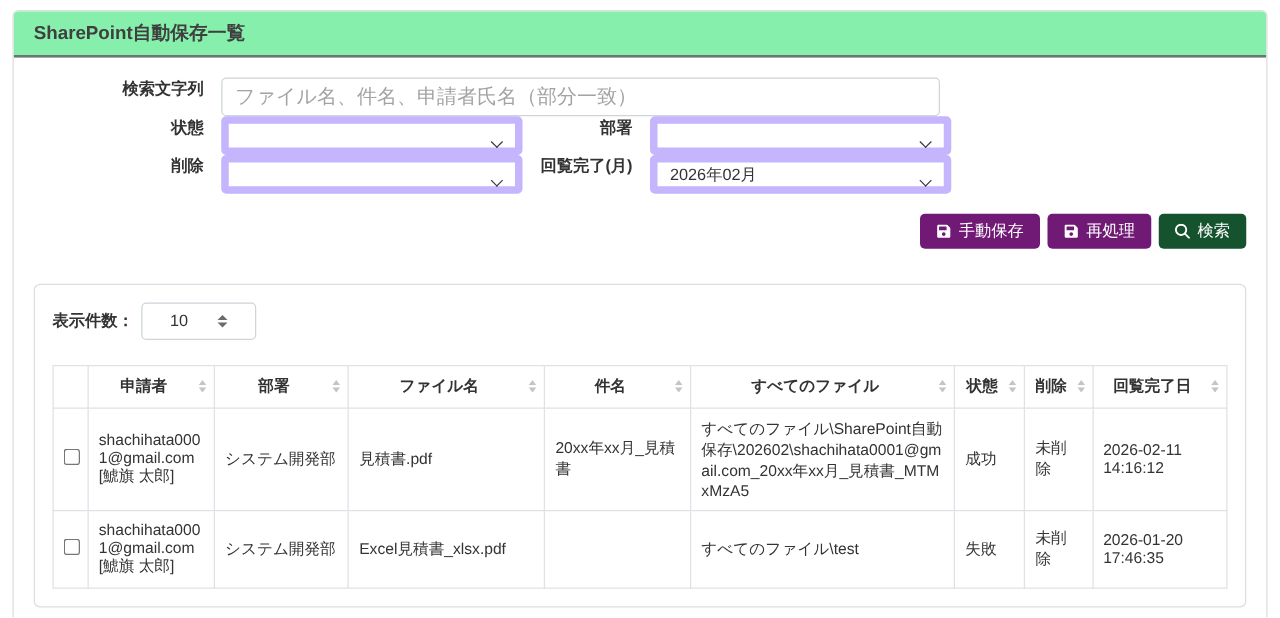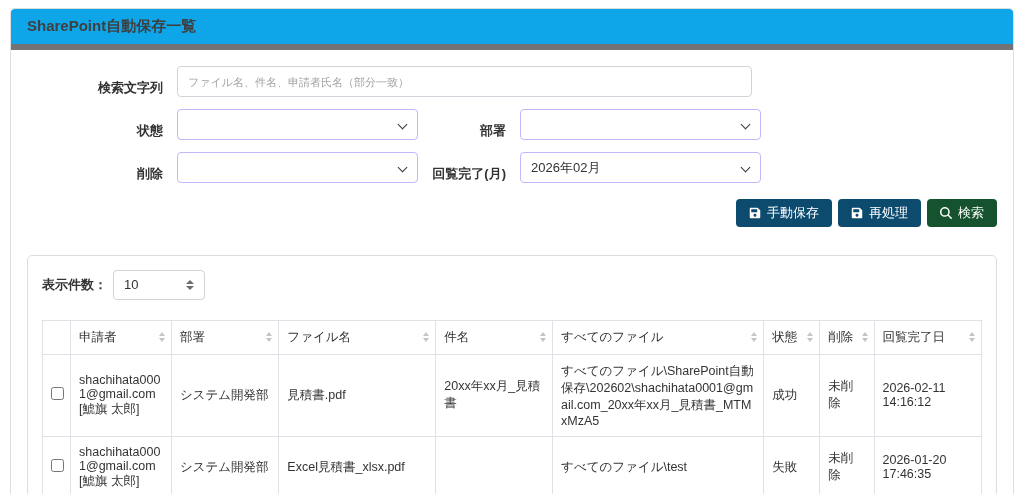--- a/index.html
+++ b/index.html
@@ -11,56 +11,56 @@
   }
   .outer-card {
     margin: 8px 10px;
     min-height: 477px;
     background: #fff;
     border: 1px solid #ddd;
     border-radius: 5px;
     overflow: hidden;
   }
   .card-header {
-    background: #0ea5e9;
-    border-bottom: 6px solid #737373;
+    background: #86efac;
+    border-bottom: 2px solid #737373;
     padding: 8px 16px;
     font-size: 15px;
     font-weight: 600;
     color: #3f3f3f;
   }
   .card-body { padding: 16px; }
 
   
-  .form-row { display: flex; align-items: flex-end; margin-bottom: 12px; }
+  .form-row { display: flex; align-items: flex-start; }
   .form-label {
     width: 150px;
     padding-right: 14px;
     text-align: right;
     font-weight: bold;
     color: #333;
     flex: 0 0 auto;
   }
   .form-label.secondary { width: 102px; }
   .text-input {
     width: 575px;
     height: 31px;
     border: 1px solid #ced4da;
     border-radius: 4px;
     padding: 4px 10px;
-    font-size: 11px;
+    font-size: 16px;
     font-family: inherit;
     color: #333;
     outline: none;
   }
   .text-input::placeholder { color: #a3a3a3; }
   .select {
     width: 241px;
     height: 31px;
-    border: 1px solid #c4b5fd;
+    border: 6px solid #c4b5fd;
     border-radius: 4px;
     padding: 4px 26px 4px 10px;
     display: flex;
     align-items: center;
     position: relative;
     background: #fff;
     color: #333;
     cursor: pointer;
   }
   .chevron {
@@ -86,39 +86,39 @@
     gap: 6px;
     border: none;
     border-radius: 4px;
     color: #fff;
     font-size: 13px;
     font-family: inherit;
     padding: 6px 13px;
     cursor: pointer;
     line-height: 1.2;
   }
-  .btn-green { background: #0c4a6e; }
+  .btn-green { background: #701a75; }
   .btn-blue  { background: #14532d; }
   .btn svg { display: block; }
 
   
   .inner-card {
     border: 1px solid #ddd;
     border-radius: 5px;
     padding: 14px;
     margin-top: 28px;
   }
   .page-size-row { display: flex; align-items: center; margin-bottom: 20px; }
   .page-size-label { font-weight: bold; margin-right: 6px; font-family: Liberation Serif, serif; }
   .page-size-select {
     width: 92px;
     height: 30px;
     border: 1px solid #ced4da;
     border-radius: 4px;
-    padding: 4px 10px;
+    padding: 4px 22px;
     display: flex;
     align-items: center;
     justify-content: space-between;
     cursor: pointer;
     color: #333;
   }
 
   .updown { display: inline-flex; flex-direction: column; align-items: center; gap: 2px; }
   .updown .tri-up   { width: 0; height: 0; border-left: 4px solid transparent; border-right: 4px solid transparent; border-bottom: 4px solid #6c6c6c; }
   .updown .tri-down { width: 0; height: 0; border-left: 4px solid transparent; border-right: 4px solid transparent; border-top: 4px solid #6c6c6c; }
@@ -130,25 +130,26 @@
     table-layout: fixed;
   }
   table.list th, table.list td {
     border: 1px solid #dee2e6;
     padding: 8px 8px;
     vertical-align: middle;
     text-align: left;
     color: #333;
   }
   table.list th {
-    font-weight: normal;
+    font-weight: bold;
     white-space: nowrap;
     position: relative;
     padding-right: 20px;
     cursor: pointer;
+    text-align: center;
   }
   .sort-icon {
     position: absolute;
     right: 6px;
     top: 50%;
     transform: translateY(-50%);
     display: inline-flex;
     flex-direction: column;
     align-items: center;
     gap: 2px;

